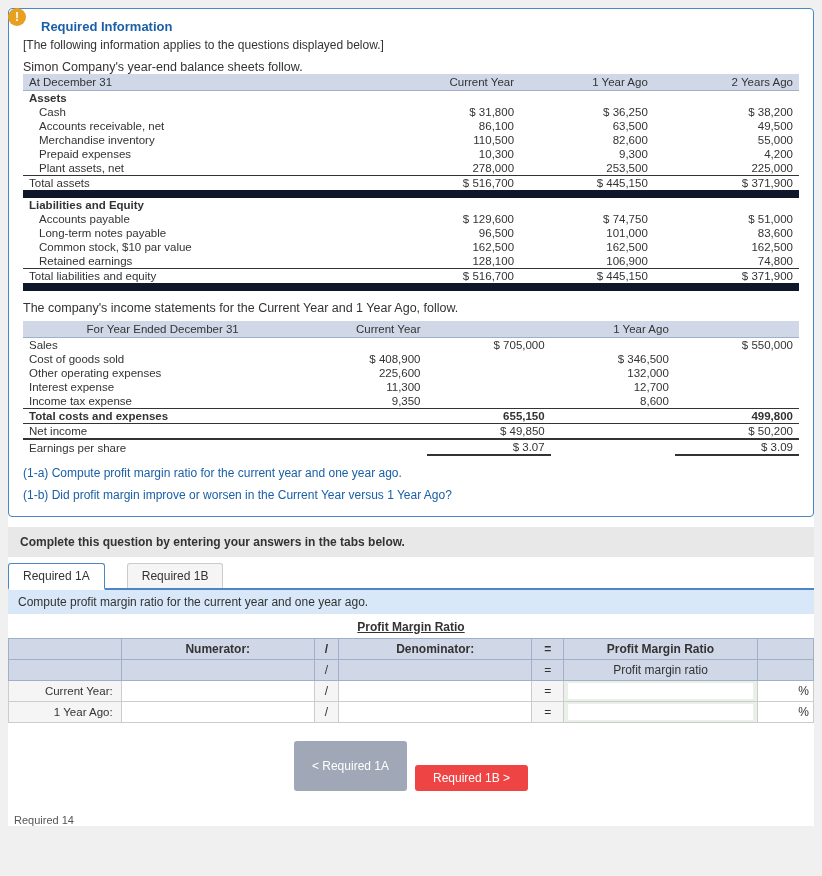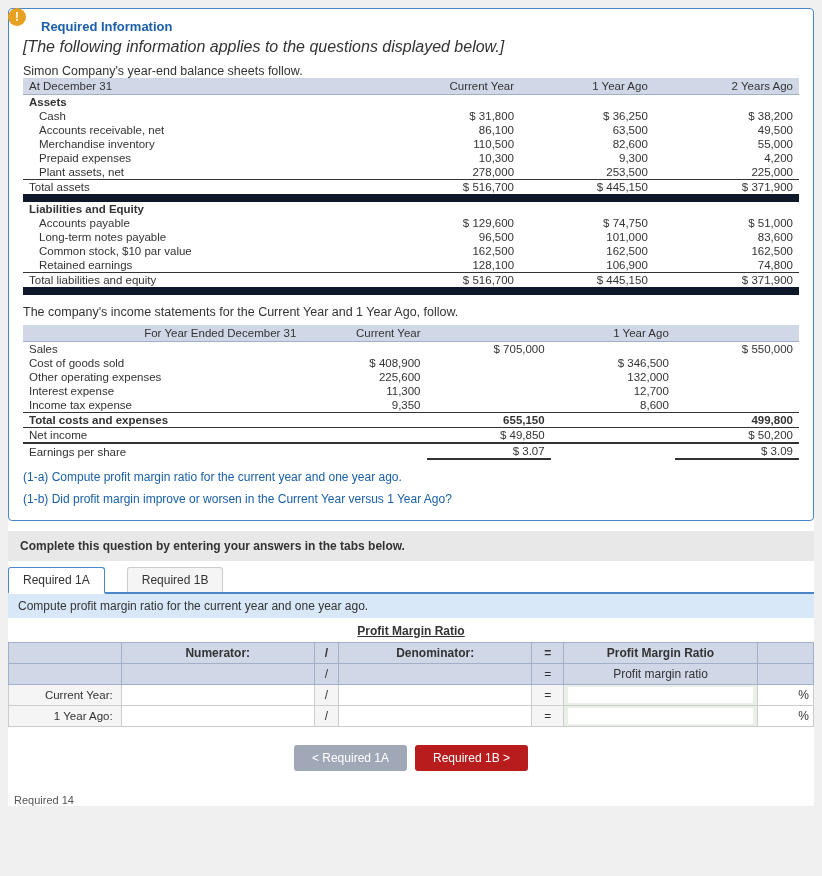--- a/index.html
+++ b/index.html
@@ -41,22 +41,21 @@
       font-size: 12px;
     }
     .info-title {
       color: #1a5fa8;
       font-weight: bold;
       font-size: 13px;
       margin-bottom: 4px;
       margin-left: 18px;
     }
     .info-italic {
-      font-style: italic;
-      font-size: 16px;
+      font-size: 12px;
       margin-bottom: 8px;
     }
     .info-intro {
       font-size: 12.5px;
     }
 
     
     .bs-table {
       width: 100%;
       border-collapse: collapse;
@@ -93,21 +92,21 @@
 
     
     .is-table {
       width: 100%;
       border-collapse: collapse;
       font-size: 11.5px;
       margin-bottom: 10px;
     }
     .is-table th {
       background: #d0d8e8;
-      text-align: right;
+      text-align: center;
       padding: 2px 6px;
       font-weight: normal;
       border-bottom: 1px solid #a0b0c8;
     }
     .is-table th.num {
       text-align: right;
     }
     .is-table td {
       padding: 1px 6px;
     }
@@ -257,22 +256,23 @@
       font-size: 12px;
       border: none;
       border-radius: 3px;
       cursor: pointer;
     }
     .nav-btn.prev {
       background: #a0a8b8;
       color: #fff;
     }
     .nav-btn.next {
-      background: #b91c1c;
+      background: #ef4444;
       color: #fff;
+      margin-top: 24px;
     }
     .required-label {
       font-size: 11px;
       color: #555;
       margin-top: 23px;
       margin-left: 6px;
     }
   </style>
 </head>
 <body>

